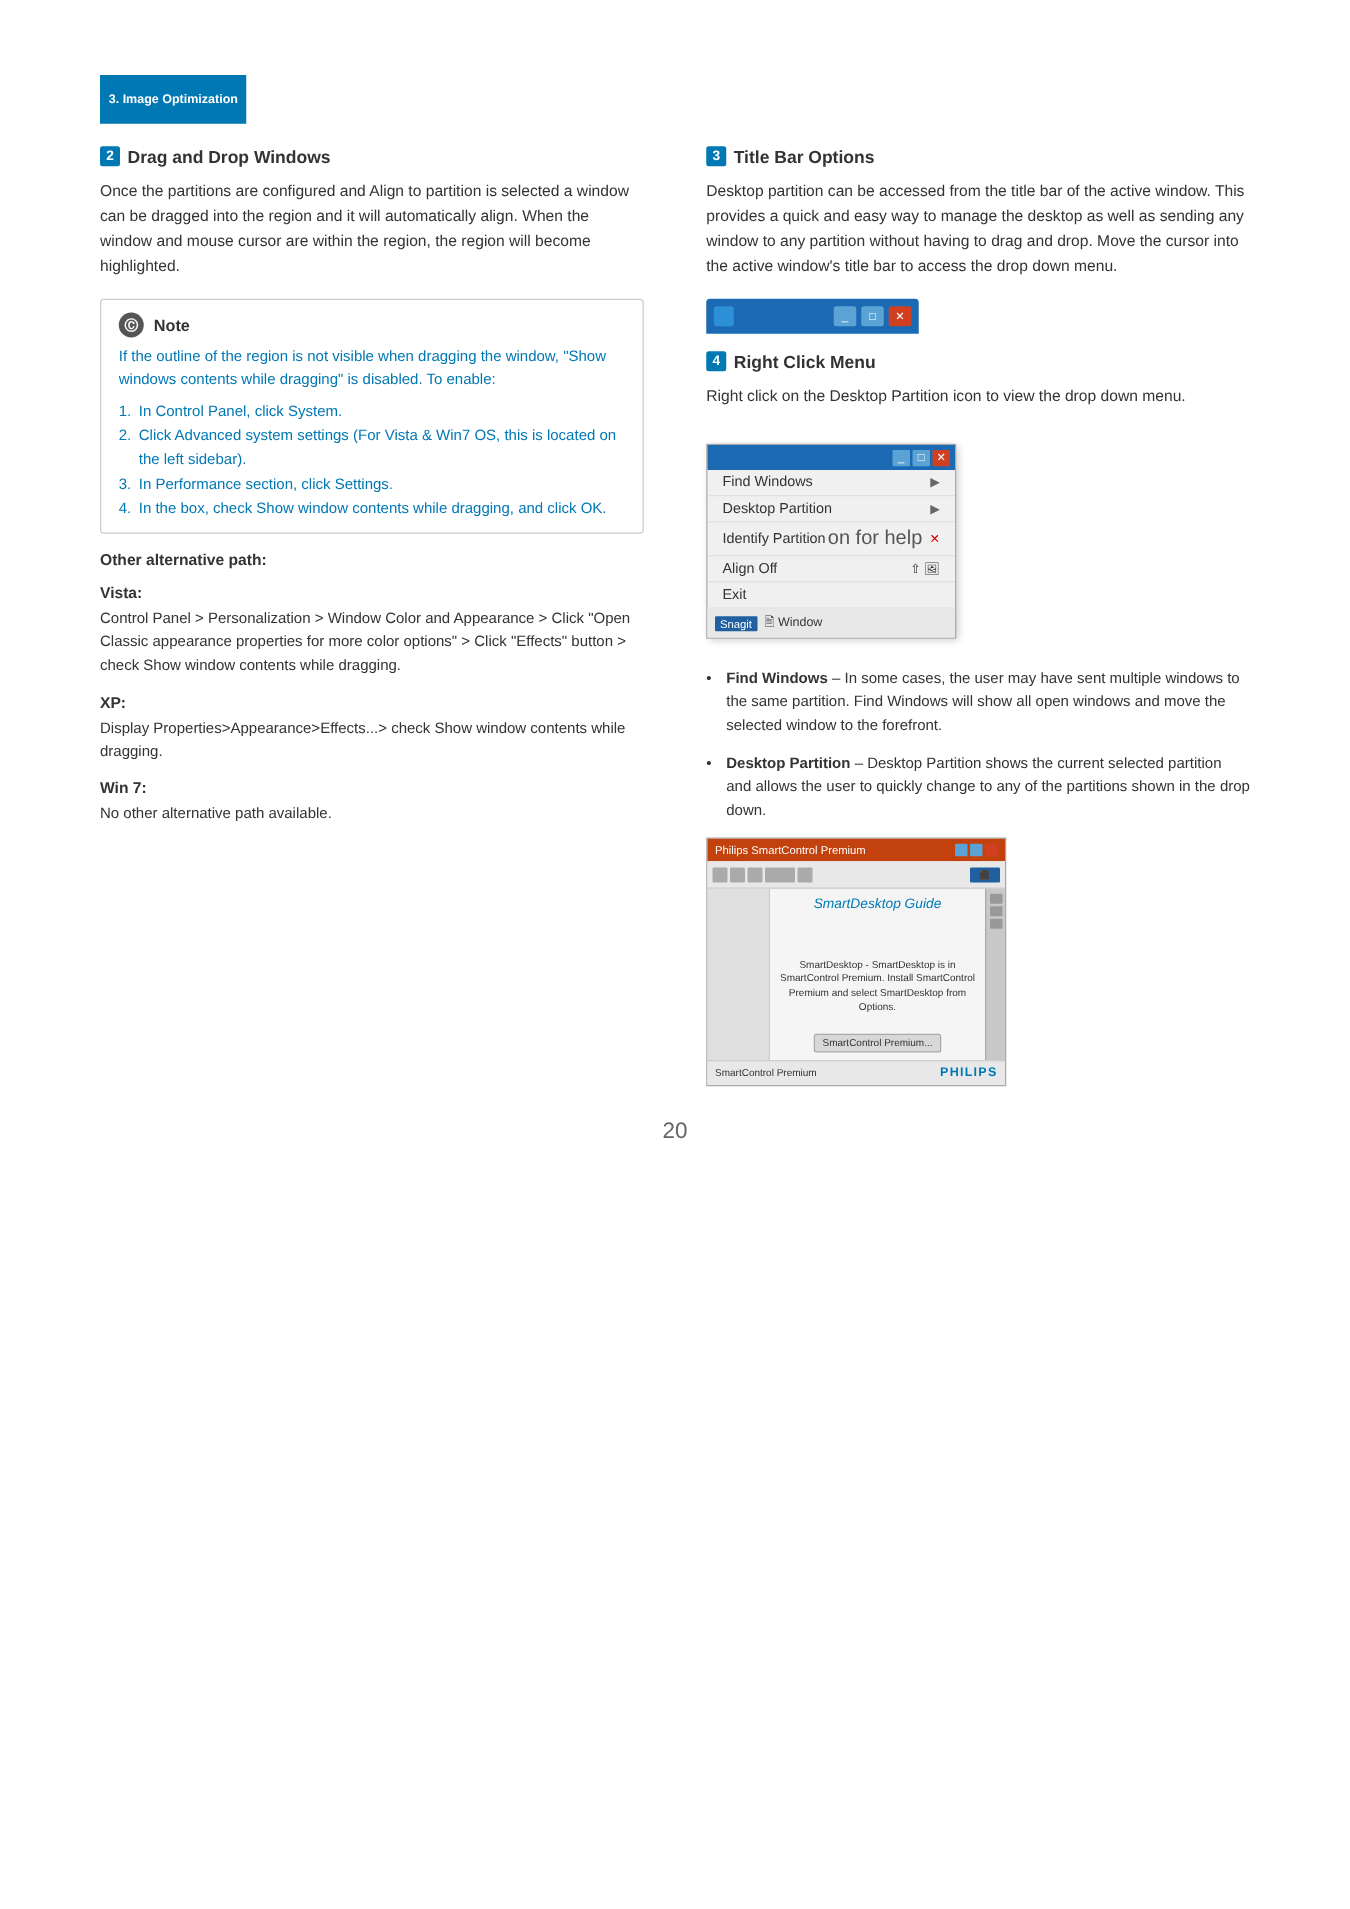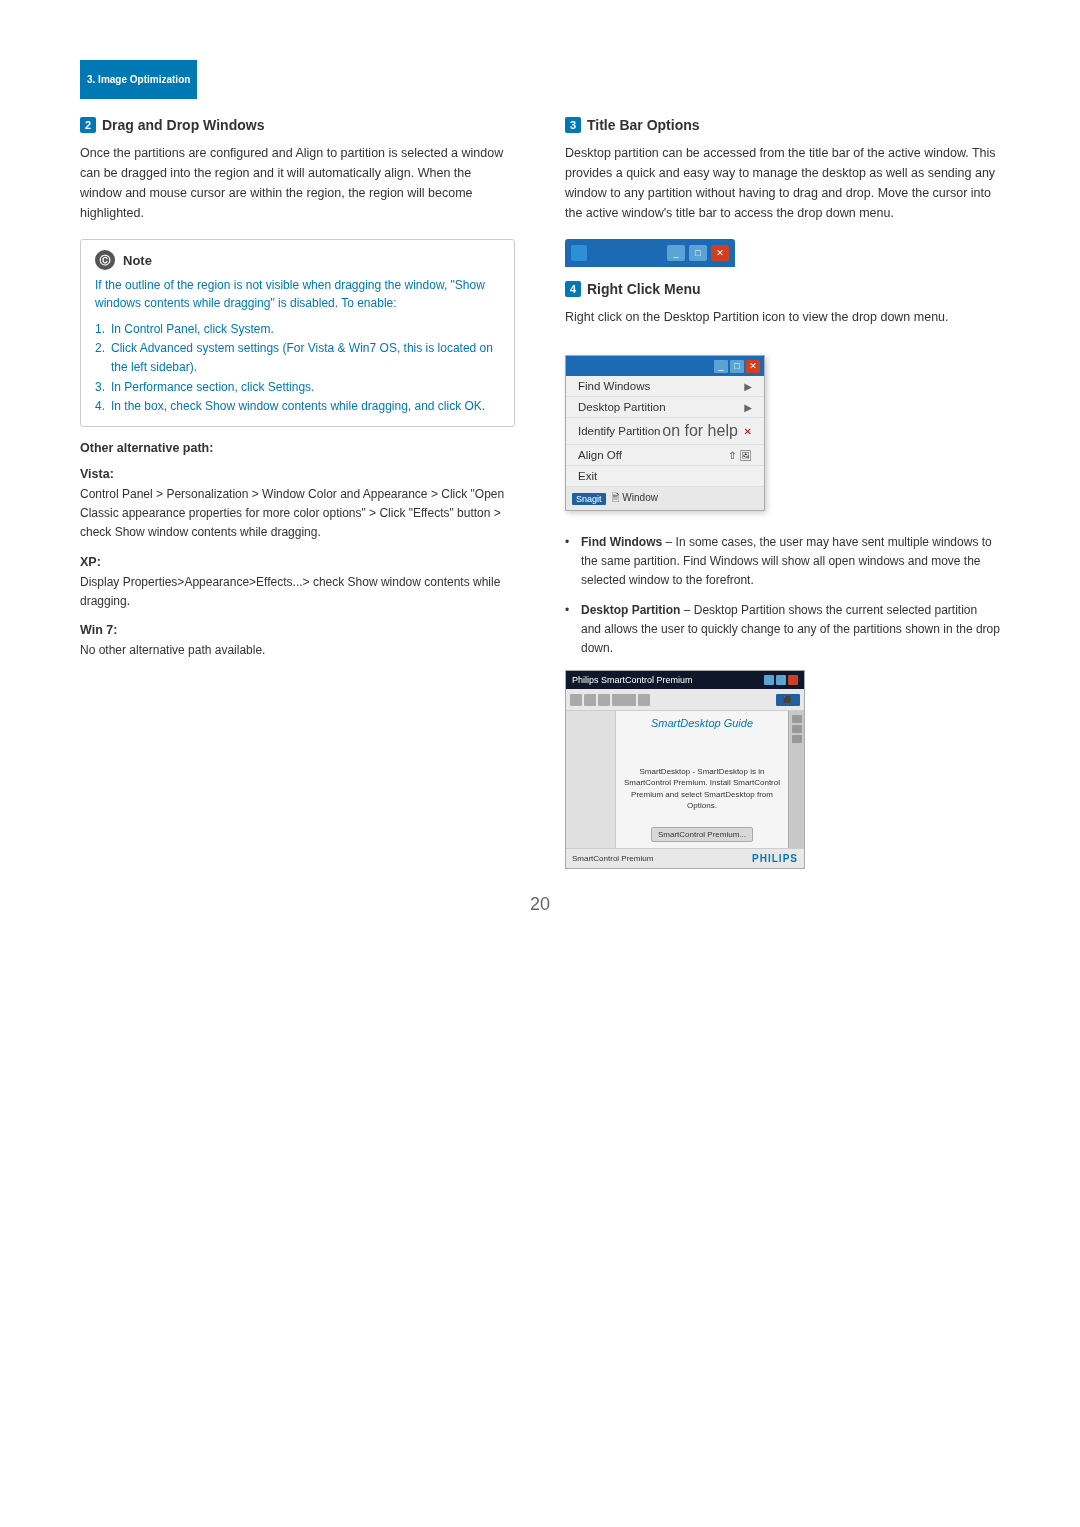--- a/index.html
+++ b/index.html
@@ -246,21 +246,21 @@
       font-weight: bold;
     }
     .app-screenshot {
       border: 1px solid #aaa;
       background: #f5f5f5;
       width: 240px;
       margin-top: 12px;
       font-size: 9px;
     }
     .app-titlebar {
-      background: #0f172a;
+      background: #c2410c;
       height: 18px;
       display: flex;
       align-items: center;
       padding: 0 6px;
       color: white;
       font-size: 9px;
     }
     .app-toolbar {
       background: #e8e8e8;
       height: 22px;

